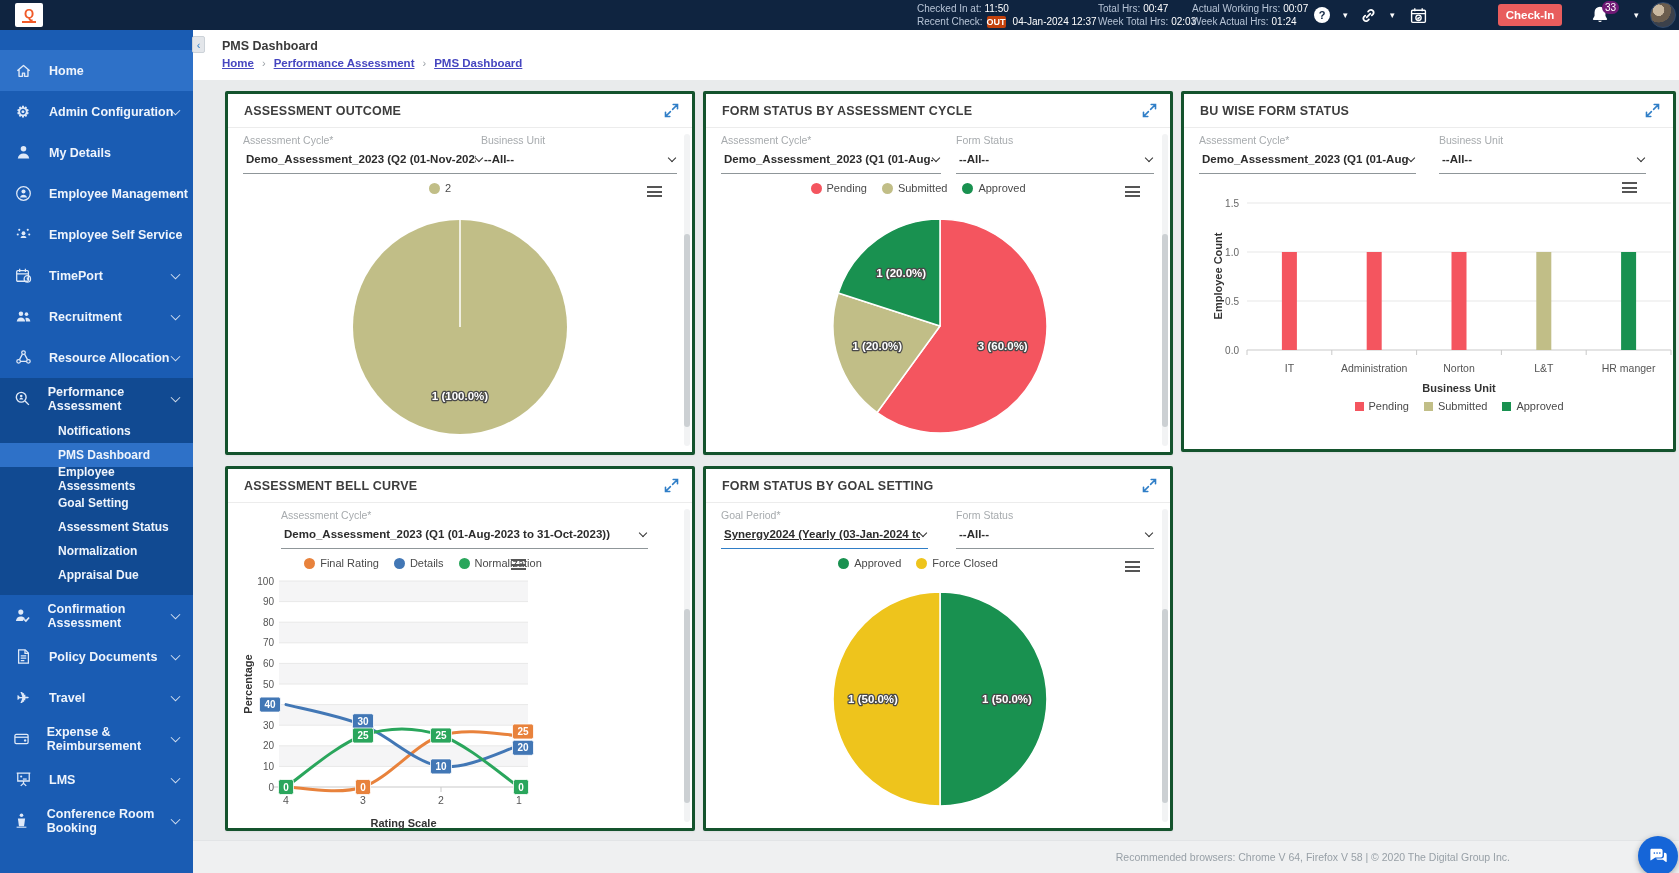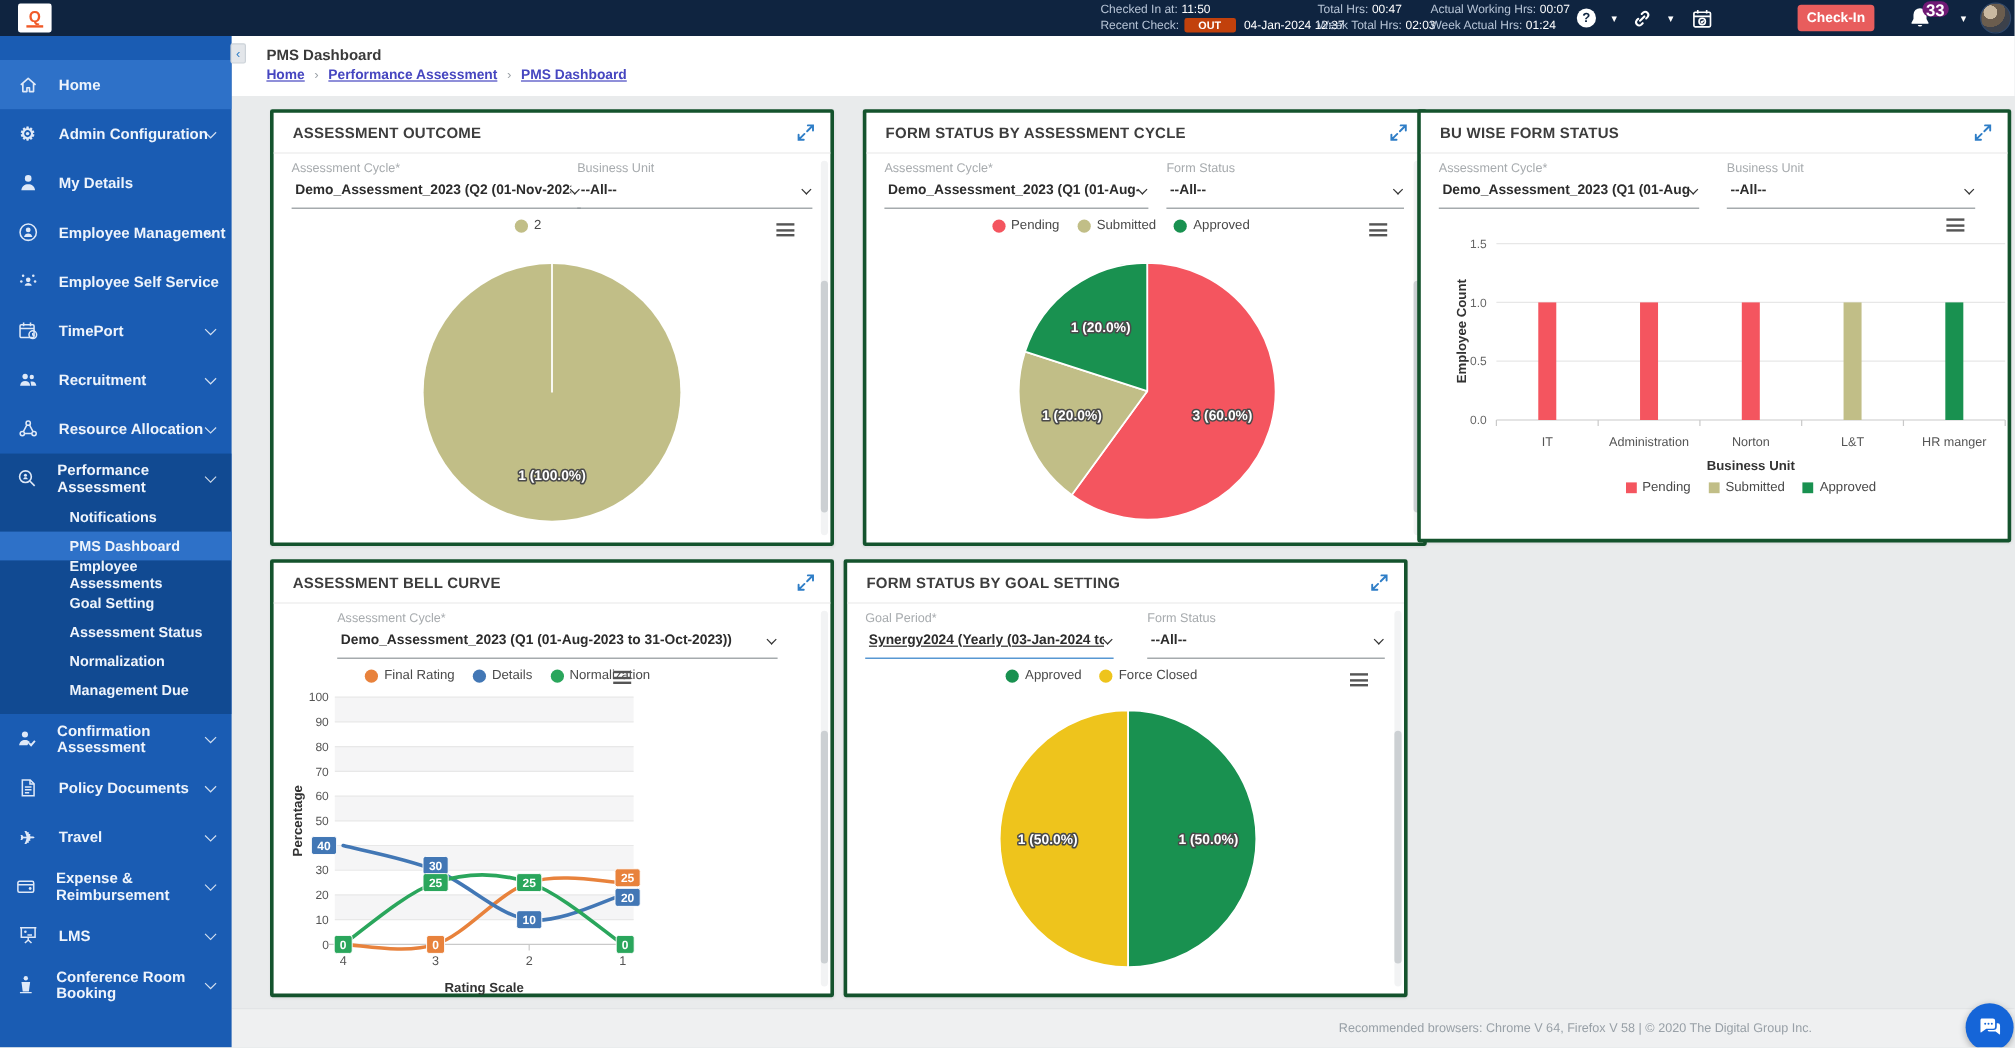--- a/index.html
+++ b/index.html
@@ -6,28 +6,28 @@
 html,body{width:1679px;height:873px;overflow:hidden;font-family:"Liberation Sans",sans-serif;background:#e9ebec}
 #stage{position:relative;width:1679px;height:873px;background:#e9ebec;overflow:hidden}
 
 .topbar{position:absolute;left:0;top:0;width:1679px;height:30px;background:#0f2440;z-index:40}
 .logo-box{position:absolute;left:15px;top:3px;width:28px;height:24px;background:#fff;border-radius:2px;display:flex;flex-direction:column;align-items:center;justify-content:center;cursor:pointer}
 .logo-q{font-weight:bold;color:#f05a28;font-size:13px;line-height:13px}
 .logo-bar{width:14px;height:2px;background:#f05a28;margin-top:1px}
 .tb-stat{position:absolute;top:2px;font-size:10px;line-height:13px;white-space:nowrap}
 .tb-stat .lab{color:#b7c4d6}
 .tb-stat .val{color:#fff;margin-left:3px}
-.out-badge{display:inline-block;background:#c2410c;color:#fff;font-weight:bold;font-size:9px;padding:0 12px;border-radius:2px;margin:0 4px;line-height:12px}
+.out-badge{display:inline-block;background:#c2410c;color:#fff;font-weight:bold;font-size:9px;padding:0 0;border-radius:2px;margin:0 4px;line-height:12px}
 .tb-ic{position:absolute;top:0;height:30px;display:flex;align-items:center;color:#fff;cursor:pointer}
 .tb-ic svg{width:17px;height:17px}
 .help-circle{width:16px;height:16px;border-radius:50%;background:#fff;color:#0f2440;font-size:11px;font-weight:bold;display:flex;align-items:center;justify-content:center}
 .tb-caret{position:absolute;top:0;height:30px;display:flex;align-items:center;color:#fff;font-size:9px;cursor:pointer}
 .checkin{position:absolute;left:1498px;top:4px;width:64px;height:22px;background:#e85d5d;border:none;border-radius:3px;color:#fff;font-size:11.5px;font-weight:bold;font-family:inherit;cursor:pointer}
 .bell-wrap{position:absolute;left:1590px;top:5px;width:20px;height:20px;cursor:pointer}
-.bell-badge{position:absolute;left:1602px;top:1px;min-width:17px;height:13px;border-radius:7px;background:#701a75;color:#fff;font-size:14px;font-weight:bold;display:flex;align-items:center;justify-content:center;padding:0 3px;z-index:41}
+.bell-badge{position:absolute;left:1602px;top:1px;min-width:17px;height:13px;border-radius:7px;background:#701a75;color:#fff;font-size:10px;font-weight:normal;display:flex;align-items:center;justify-content:center;padding:0 3px;z-index:41}
 .avatar{position:absolute;left:1650px;top:2px;width:26px;height:26px;border-radius:50%;cursor:pointer;border:1px solid #31496b;background:radial-gradient(circle at 32% 30%,#c9b8a0 0 24%,#6b5d4e 25% 52%,#3c414b 53%)}
 
 .sidebar{position:absolute;left:0;top:30px;width:193px;height:843px;background:#1a5cb3;z-index:30;overflow:hidden;padding-top:20px}
 .sb-item{position:relative;display:flex;align-items:center;height:41px;padding-left:11px;color:#eef4fc;font-size:12.5px;font-weight:600;cursor:pointer}
 .sb-item .ic{width:24px;height:18px;margin-right:14px;display:flex;align-items:center;justify-content:center;font-size:15px;color:#dfe9f8}
 .sb-item .ic svg{width:17px;height:17px}
 .sb-item.active{background:#2e71c8}
 .sb-chev{position:absolute;right:14px;top:50%;width:7px;height:7px;border-right:1.6px solid rgba(255,255,255,.8);border-bottom:1.6px solid rgba(255,255,255,.8);transform:translateY(-70%) rotate(45deg)}
 .sb-group{background:#114a92;padding-bottom:8px}
 .sb-sub{display:flex;align-items:center;height:24px;padding-left:58px;color:#eef4fc;font-size:12px;font-weight:600;cursor:pointer}
@@ -232,21 +232,21 @@
         <div class="sb-sub">
           <span>Goal Setting</span>
         </div>
         <div class="sb-sub">
           <span>Assessment Status</span>
         </div>
         <div class="sb-sub">
           <span>Normalization</span>
         </div>
         <div class="sb-sub">
-          <span>Management Due</span>
+          <span>Appraisal Due</span>
         </div>
       </div>
       <div class="sb-item">
         <span class="ic">
           <svg viewBox="0 0 16 16">
             <circle cx="6.4" cy="4.8" r="2.4" fill="currentColor"></circle>
             <path d="M1.8 13.2c.4-3 2.2-4.2 4.6-4.2 1.6 0 2.9.5 3.8 1.6l-2 2.6z" fill="currentColor"></path>
             <path d="M9.6 11.6l1.6 1.6 3-3.4" fill="none" stroke="currentColor" stroke-width="1.5"></path>
           </svg>
         </span>
@@ -351,21 +351,21 @@
         </div>
         <div class="menu-ic" style="right: 30px; top: 92px;">
           <i></i>
           <i></i>
           <i></i>
         </div>
         <div class="fake-sb">
           <i></i>
         </div>
       </div>
-      <div class="card" style="left: 703px; top: 91px; width: 470px; height: 364px; margin-left: 16px;">
+      <div class="card" style="left: 703px; top: 91px; width: 470px; height: 364px;">
         <div class="card-h">
           <span class="card-title">FORM STATUS BY ASSESSMENT CYCLE</span>
           <span class="exp"><svg viewBox="0 0 15 15" fill="none" stroke="#2f7ec7" stroke-width="1.6" stroke-linecap="round">
               <path d="M9.2 1.5h4.3v4.3M13.2 1.8L8.6 6.4M5.8 13.5H1.5V9.2M1.8 13.2l4.6-4.6"></path>
             </svg></span>
         </div>
         <div class="sel" style="left: 15px; width: 220px;">
           <div class="sel-label">Assessment Cycle*</div>
           <div class="sel-value">
             <span class="txt">Demo_Assessment_2023 (Q1 (01-Aug-2023</span>

